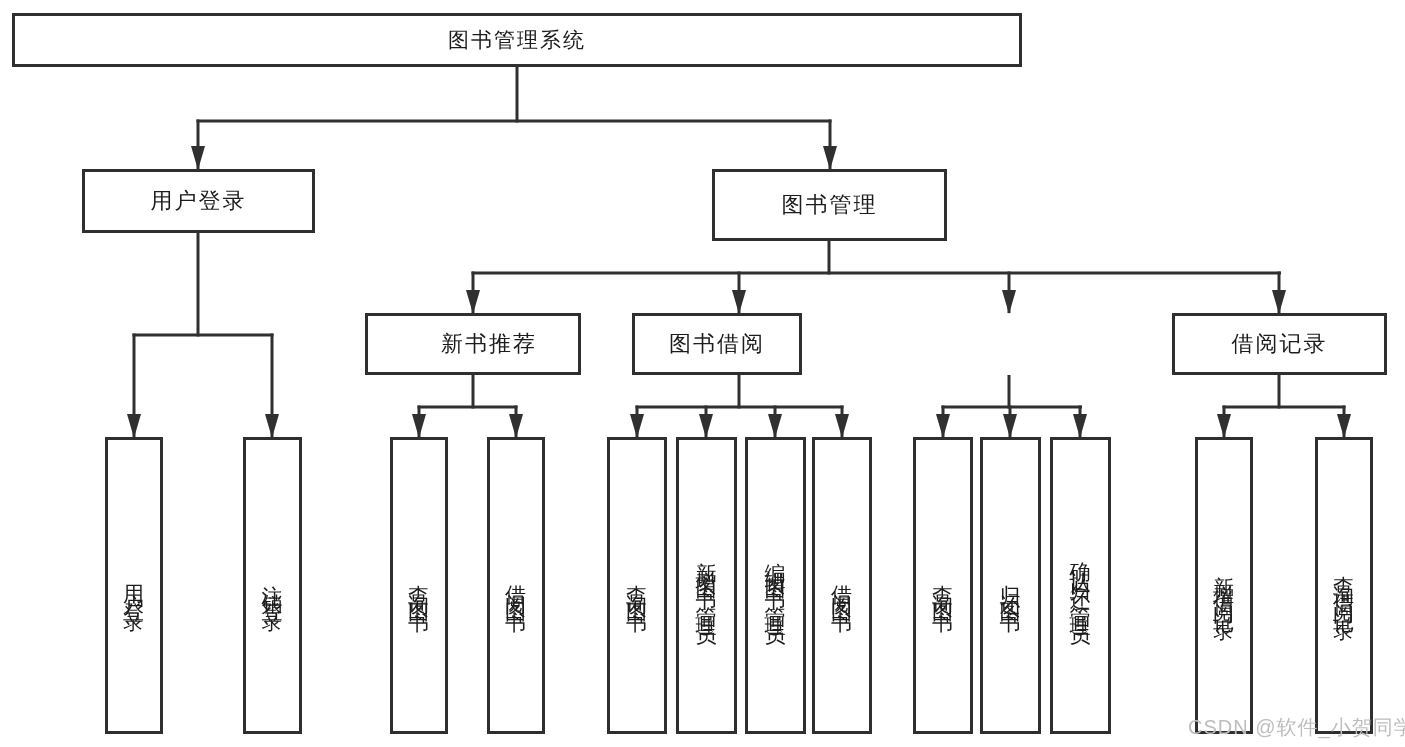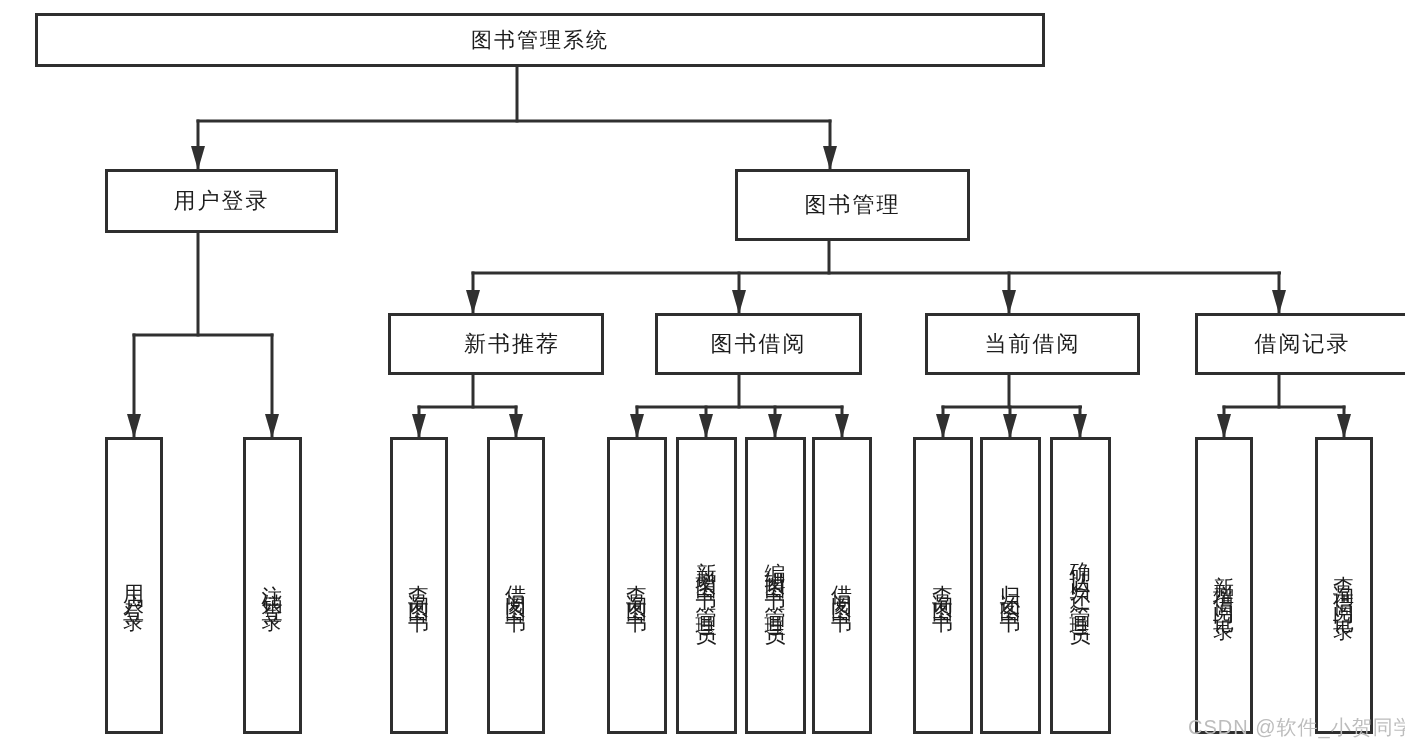--- a/index.html
+++ b/index.html
@@ -26,31 +26,30 @@
     box-sizing: border-box;
     border: 3px solid #2f2f2f;
     background: #ffffff;
     display: flex;
     align-items: center;
     justify-content: center;
     font-size: 22px;
     letter-spacing: 2px;
     color: #1c1c1c;
     white-space: nowrap;
-    margin-left: 23px;
   }
   .root {
     left: 12px; top: 13px; width: 1010px; height: 54px;
     font-size: 21px;
   }
   .n1-login  { left: 82px;  top: 169px; width: 233px; height: 64px; }
   .n1-mgmt   { left: 712px; top: 169px; width: 235px; height: 72px; }
   .n2        { top: 313px; height: 62px; }
   .n2-recommend { left: 365px;  width: 216px; padding-left: 32px; }
-  .n2-borrow    { left: 632px;  width: 207px; }
+  .n2-borrow    { left: 632px;  width: 170px; }
   .n2-current   { left: 902px;  width: 215px; }
   .n2-records   { left: 1172px; width: 215px; }
   .leaf {
     position: absolute;
     top: 437px;
     height: 297px;
     box-sizing: border-box;
     border: 3px solid #2f2f2f;
     background: #ffffff;
     display: flex;
@@ -145,21 +144,20 @@
     </g>
   </svg>
 
   <div class="hnode root">图书管理系统</div>
 
   <div class="hnode n1-login">用户登录</div>
   <div class="hnode n1-mgmt">图书管理</div>
 
   <div class="hnode n2 n2-recommend">新书推荐</div>
   <div class="hnode n2 n2-borrow">图书借阅</div>
-  <div class="hnode n2 n2-current">当前借阅</div>
   <div class="hnode n2 n2-records">借阅记录</div>
 
   <div class="leaf lf-login1">
     <span>用户登录</span>
   </div>
   <div class="leaf lf-logout">
     <span>注销登录</span>
   </div>
 
   <div class="leaf lf-q1">

